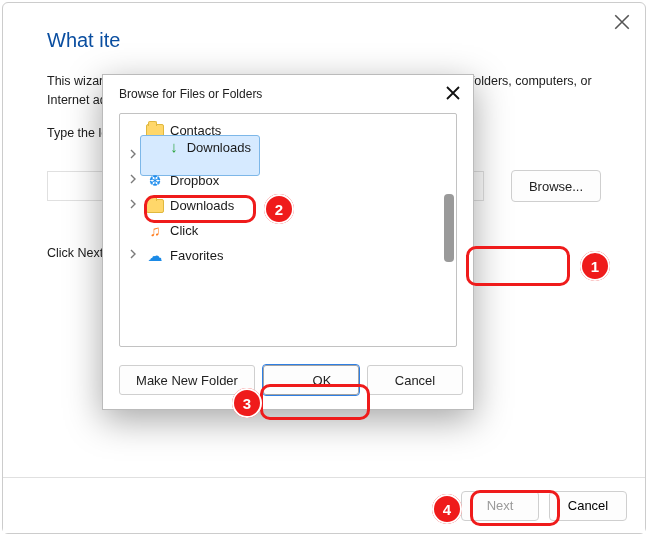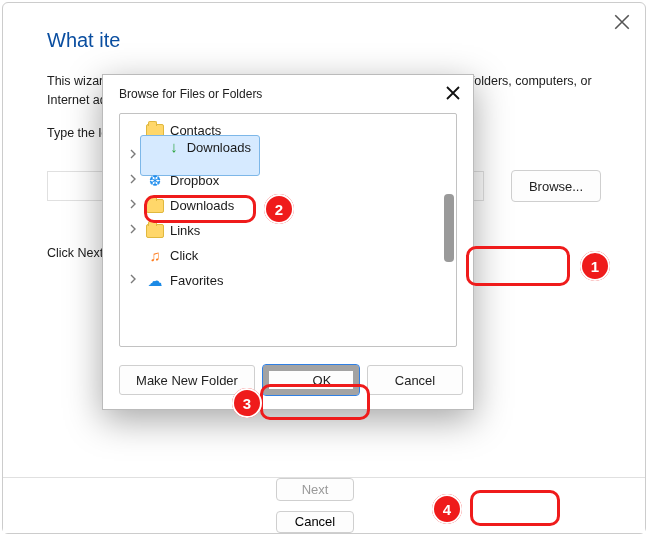--- a/index.html
+++ b/index.html
@@ -69,21 +69,21 @@
   }
 
   .click-next { margin-top:42px; }
 
   .wizard-footer {
     position:absolute; left:0; right:0; bottom:0;
     height:56px;
     border-top:1px solid #e0e0e0;
     background:#fff;
     display:flex; align-items:center; justify-content:flex-end;
-    gap:10px; padding-right:18px;flex-direction:column;
+    gap:10px; padding-right:18px;
   }
   .footer-btn {
     min-width:78px; height:30px;
     background:#fdfdfd;
     border:1px solid #cfcfcf;
     border-radius:4px;
     font-size:13px;
   }
   .footer-btn.disabled { color:#9a9a9a; }
 
@@ -168,21 +168,21 @@
   }
   .dlg-btn {
     height:30px;
     background:#fdfdfd;
     border:1px solid #cfcfcf;
     border-radius:3px;
     font-size:13px;
     color:#222;
   }
   .dlg-btn.mknew { flex:0 0 136px; }
-  .dlg-btn.ok { flex:0 0 96px; border:6px solid #a3a3a3; outline:1px solid #2f7fe3;padding-left:28px; }
+  .dlg-btn.ok { flex:0 0 96px; border:1px solid #a3a3a3; outline:1px solid #2f7fe3;padding-left:28px; }
   .dlg-btn.cancel { flex:0 0 96px; }
 
   
   .callout { position:absolute; border:3px solid #ef1b1b; border-radius:10px; pointer-events:none; }
   .badge {
     position:absolute;
     width:30px; height:30px; border-radius:50%;
     background:#ef1b1b; color:#fff;
     display:flex; align-items:center; justify-content:center;
     font-weight:600; font-size:15px;
@@ -272,43 +272,32 @@
             <svg viewBox="0 0 10 10">
               <path d="M3 1 L7 5 L3 9" stroke="currentColor" stroke-width="1.4" fill="none"></path>
             </svg>
           </span>
         <span class="t-icon">
             <span class="folder"></span>
           </span>
         <span>Downloads</span>
       </div>
 
+
+      <div class="tree-row">
+        <span class="t-icon music-ic">♫</span>
+        <span>Click</span>
+      </div>
+
       <div class="tree-row">
         <span class="expander">
             <svg viewBox="0 0 10 10">
               <path d="M3 1 L7 5 L3 9" stroke="currentColor" stroke-width="1.4" fill="none"></path>
             </svg>
           </span>
-        <span class="t-icon">
-            <span class="folder"></span>
-          </span>
-        <span>Links</span>
-      </div>
-
-      <div class="tree-row">
-        <span class="t-icon music-ic">♫</span>
-        <span>Click</span>
-      </div>
-
-      <div class="tree-row">
-        <span class="expander">
-            <svg viewBox="0 0 10 10">
-              <path d="M3 1 L7 5 L3 9" stroke="currentColor" stroke-width="1.4" fill="none"></path>
-            </svg>
-          </span>
         <span class="t-icon onedrive-ic">☁</span>
         <span>Favorites</span>
       </div>
 
     </div>
     <div class="scrollbar-track">
       <div class="scrollbar-thumb"></div>
     </div>
   </div>
 

